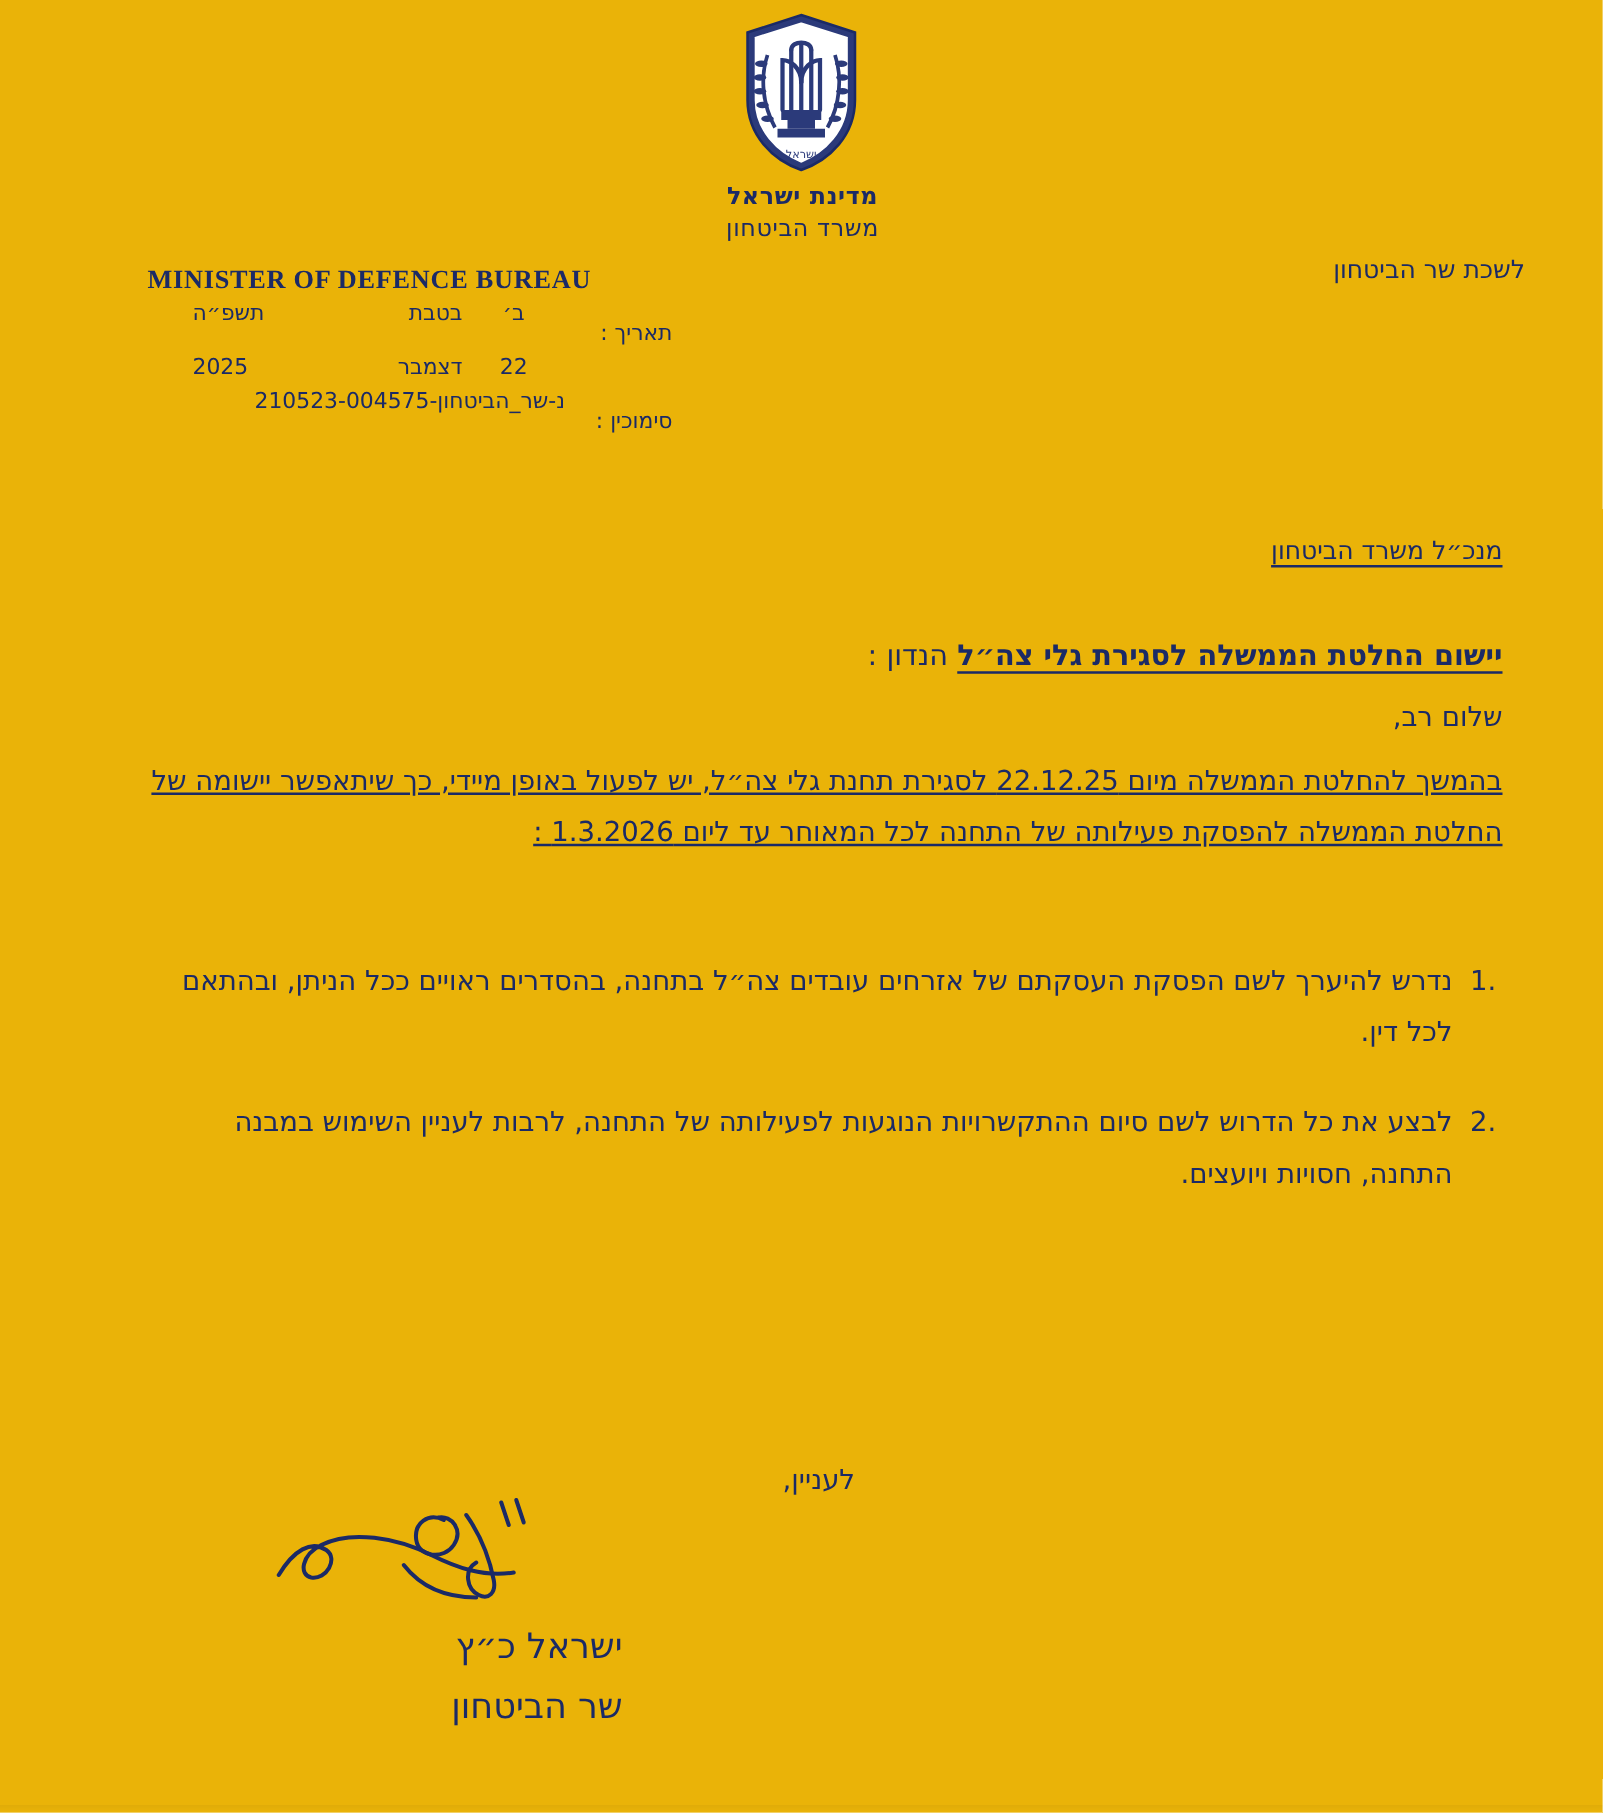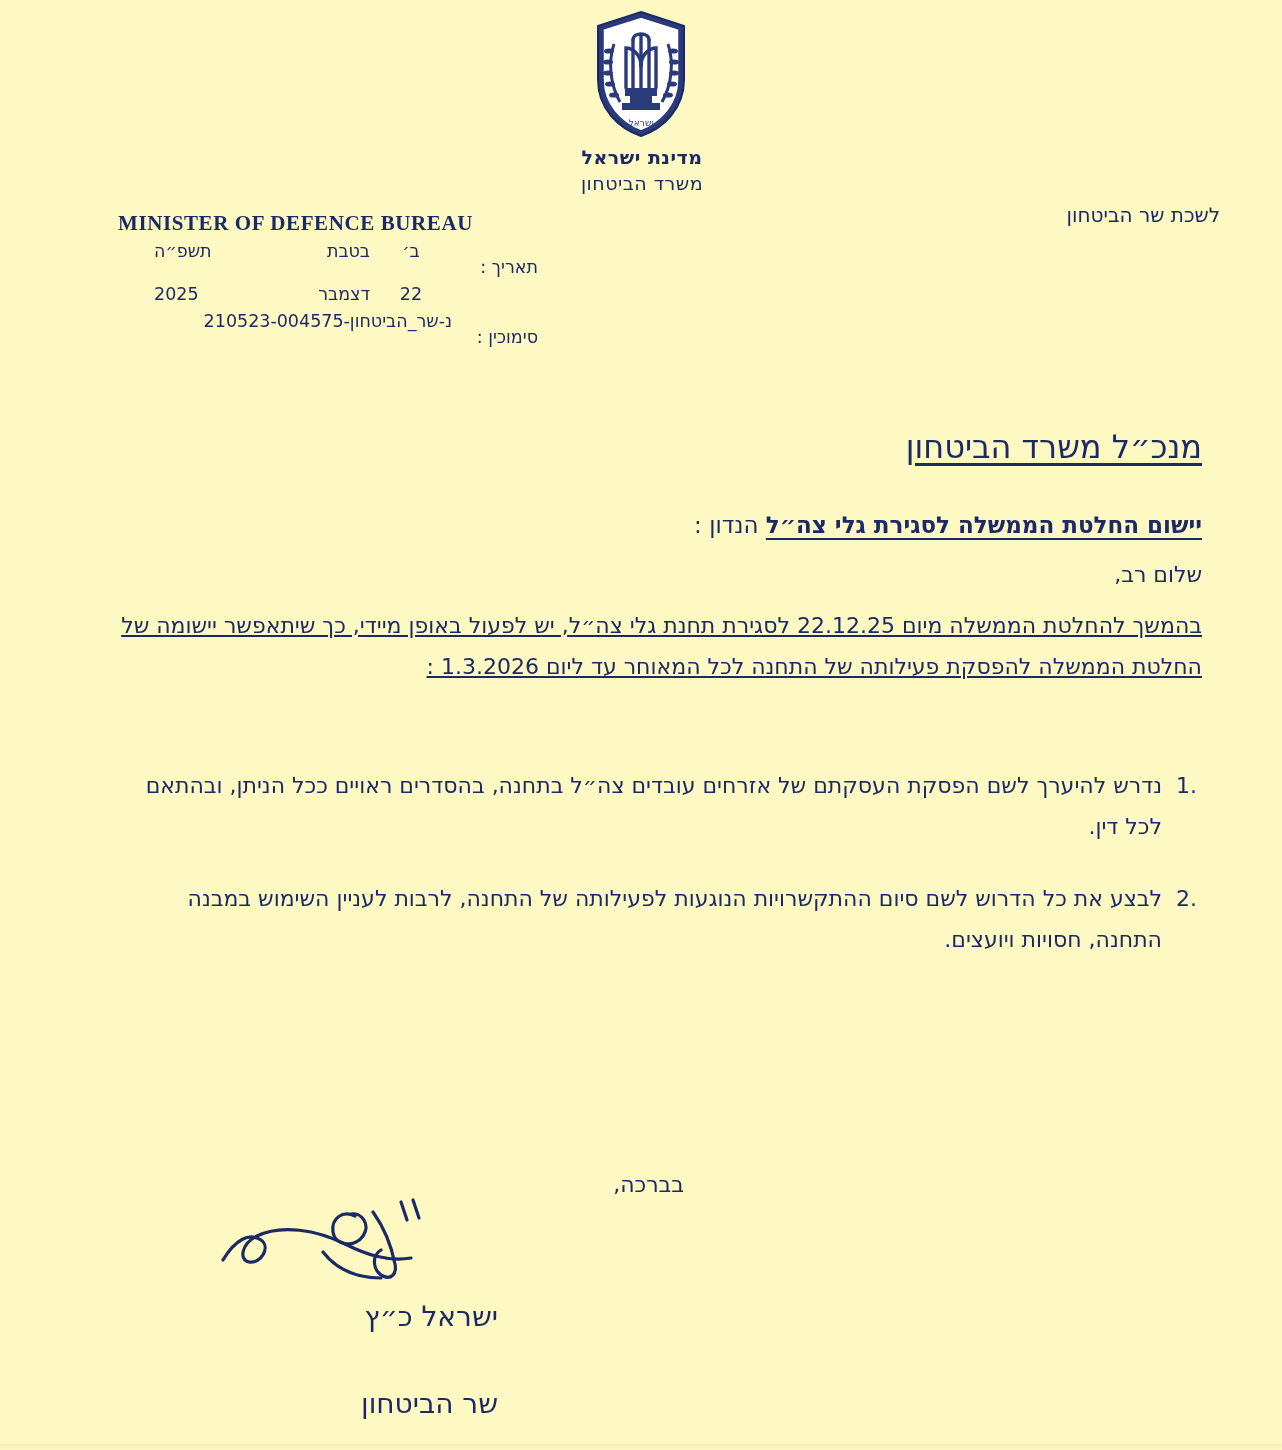--- a/index.html
+++ b/index.html
@@ -11,21 +11,21 @@
     width: 1282px;
     height: 1450px;
     position: relative;
     font-family: "DejaVu Sans", "Liberation Sans", sans-serif;
     color: #141414;
     overflow: hidden;
   }
   .page {
     position: absolute;
     inset: 0;
-    background: #fef9c3;
+    background: #eab308;
   }
 
   
   .emblem-wrap {
     position: absolute;
     top: 10px;
     left: 0;
     right: 0;
     display: flex;
     justify-content: center;
@@ -96,21 +96,21 @@
   .meta-val-b { width: 96px; display: inline-block; text-align: right; }
   .meta-val-c { width: 120px; display: inline-block; text-align: left; }
   .meta-ref { white-space: nowrap; }
   .meta-ref .meta-label { width: 86px; }
 
   
   .addressee {
     position: absolute;
     top: 428px;
     right: 80px;
-    font-size: 32px;
+    font-size: 20px;
     color: #1b2a66;
     text-decoration: underline;
     text-underline-offset: 5px;
   }
   .subject {
     position: absolute;
     top: 512px;
     right: 80px;
     font-size: 23px;
     color: #1b2a66;
@@ -184,21 +184,21 @@
   .signer {
     position: absolute;
     top: 1293px;
     left: 328px;
     width: 170px;
     text-align: right;
     font-size: 28px;
     color: #1b2a66;
     line-height: 1.7;
   }
-  .signer .role { display: block; margin-top: 39px; }
+  .signer .role { display: block; }
 
   
   .paper-edge {
     position: absolute;
     bottom: 0;
     left: 0;
     right: 0;
     height: 6px;
     background: linear-gradient(to bottom, rgba(0,0,0,0.045), rgba(0,0,0,0));
   }
@@ -287,21 +287,21 @@
     <div class="list-item">
       <span class="list-num">1.</span>
       <span class="list-text">נדרש להיערך לשם הפסקת העסקתם של אזרחים עובדים צה״ל בתחנה, בהסדרים ראויים ככל הניתן, ובהתאם לכל דין.</span>
     </div>
     <div class="list-item">
       <span class="list-num">2.</span>
       <span class="list-text">לבצע את כל הדרוש לשם סיום ההתקשרויות הנוגעות לפעילותה של התחנה, לרבות לעניין השימוש במבנה התחנה, חסויות ויועצים.</span>
     </div>
   </div>
 
-  <div class="closing">בברכה,</div>
+  <div class="closing">לעניין,</div>
 
   <svg class="signature-svg" viewBox="0 0 260 110">
     <g fill="none" stroke="#1b2a66" stroke-width="3.2" stroke-linecap="round" stroke-linejoin="round">
       <path d="M18 68 C30 48 44 40 56 48 C66 55 56 72 44 70 C34 68 36 52 52 44 C76 32 112 38 140 52 C160 62 182 70 206 66"></path>
       <path d="M150 24 C138 18 126 26 128 40 C130 54 150 56 158 44 C166 32 156 20 146 22"></path>
       <path d="M168 20 C178 34 186 52 190 72 C192 82 186 88 178 84 C168 79 166 64 176 58"></path>
       <path d="M196 10 L202 28"></path>
       <path d="M208 8 L214 26"></path>
       <path d="M118 60 C132 78 152 86 176 86"></path>
     </g>

